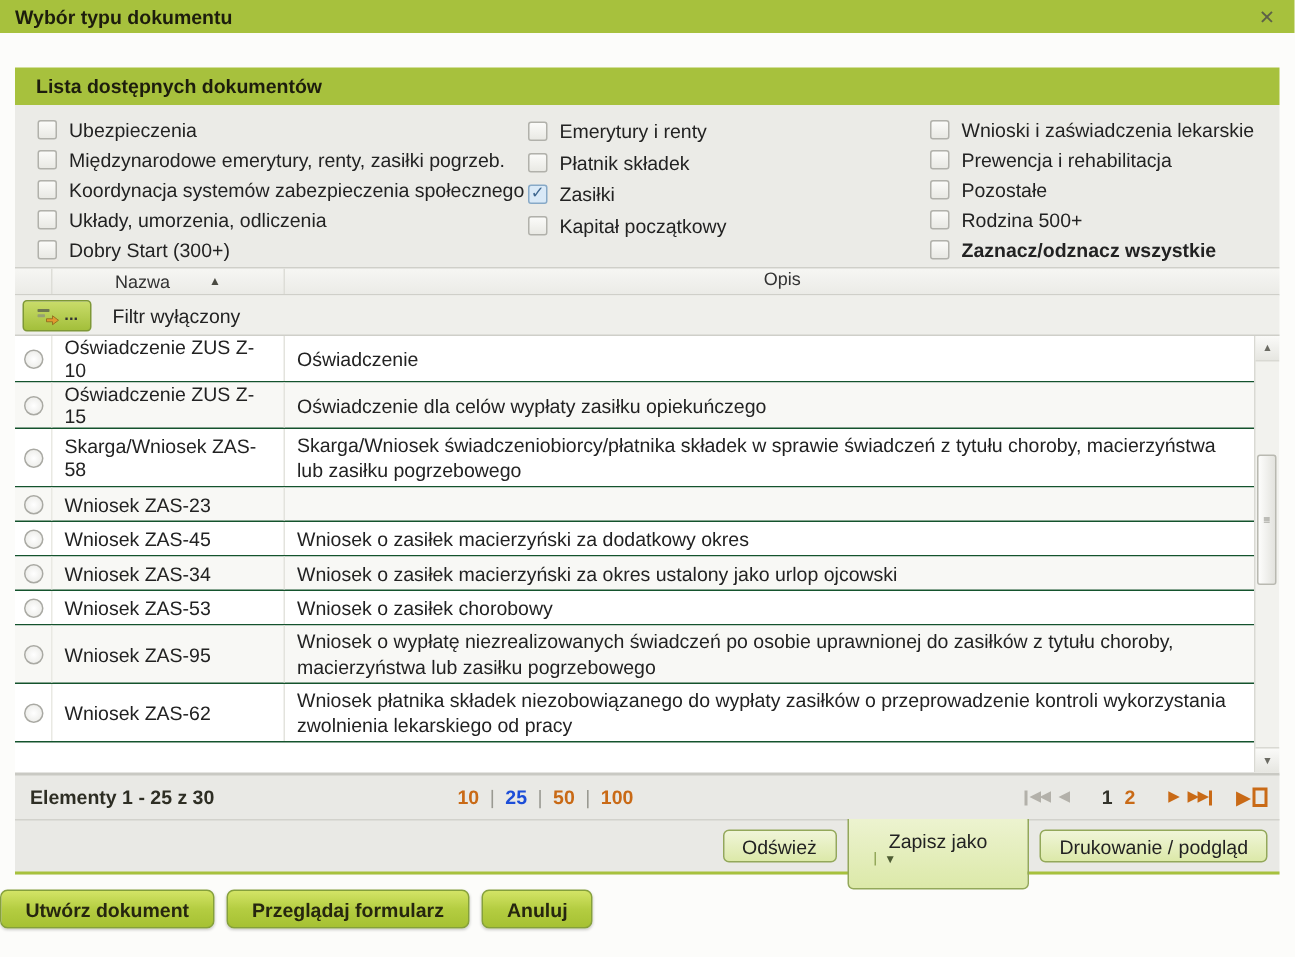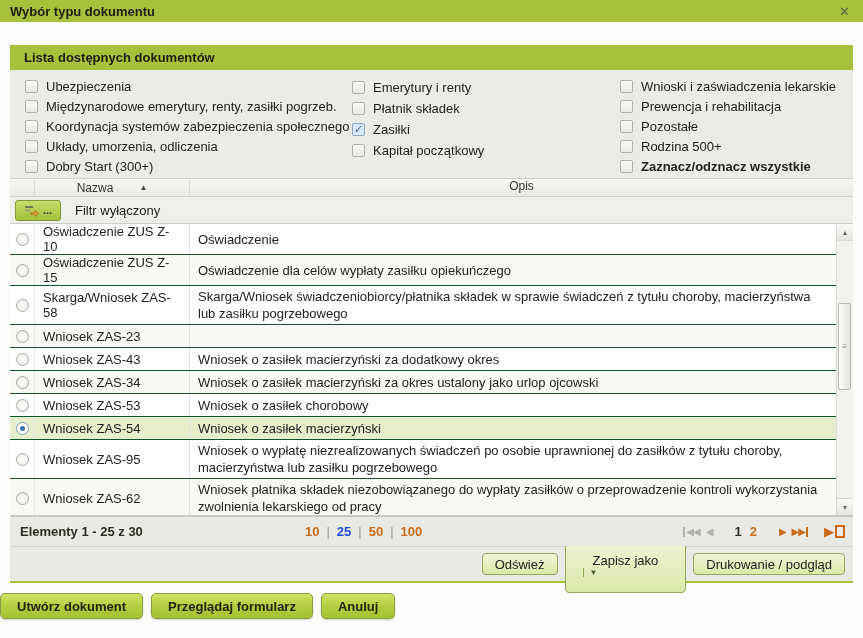--- a/index.html
+++ b/index.html
@@ -255,43 +255,36 @@
         <div class="row">
           <div class="c-radio">
               <span class="radio"></span>
             </div>
           <div class="c-name">Wniosek ZAS-23</div>
         </div>
         <div class="row">
           <div class="c-radio">
               <span class="radio"></span>
             </div>
-          <div class="c-name">Wniosek ZAS-43</div>
+          <div class="c-name">Wniosek ZAS-45</div>
           <div class="c-desc">Wniosek o zasiłek macierzyński za dodatkowy okres</div>
         </div>
         <div class="row">
           <div class="c-radio">
               <span class="radio"></span>
             </div>
           <div class="c-name">Wniosek ZAS-34</div>
           <div class="c-desc">Wniosek o zasiłek macierzyński za okres ustalony jako urlop ojcowski</div>
         </div>
         <div class="row">
           <div class="c-radio">
               <span class="radio"></span>
             </div>
           <div class="c-name">Wniosek ZAS-53</div>
           <div class="c-desc">Wniosek o zasiłek chorobowy</div>
-        </div>
-        <div class="row selected">
-          <div class="c-radio">
-              <span class="radio on"></span>
-            </div>
-          <div class="c-name">Wniosek ZAS-54</div>
-          <div class="c-desc">Wniosek o zasiłek macierzyński</div>
         </div>
         <div class="row">
           <div class="c-radio">
               <span class="radio"></span>
             </div>
           <div class="c-name">Wniosek ZAS-95</div>
           <div class="c-desc">Wniosek o wypłatę niezrealizowanych świadczeń po osobie uprawnionej do zasiłków z tytułu choroby, macierzyństwa lub zasiłku pogrzebowego</div>
         </div>
         <div class="row">
           <div class="c-radio">

